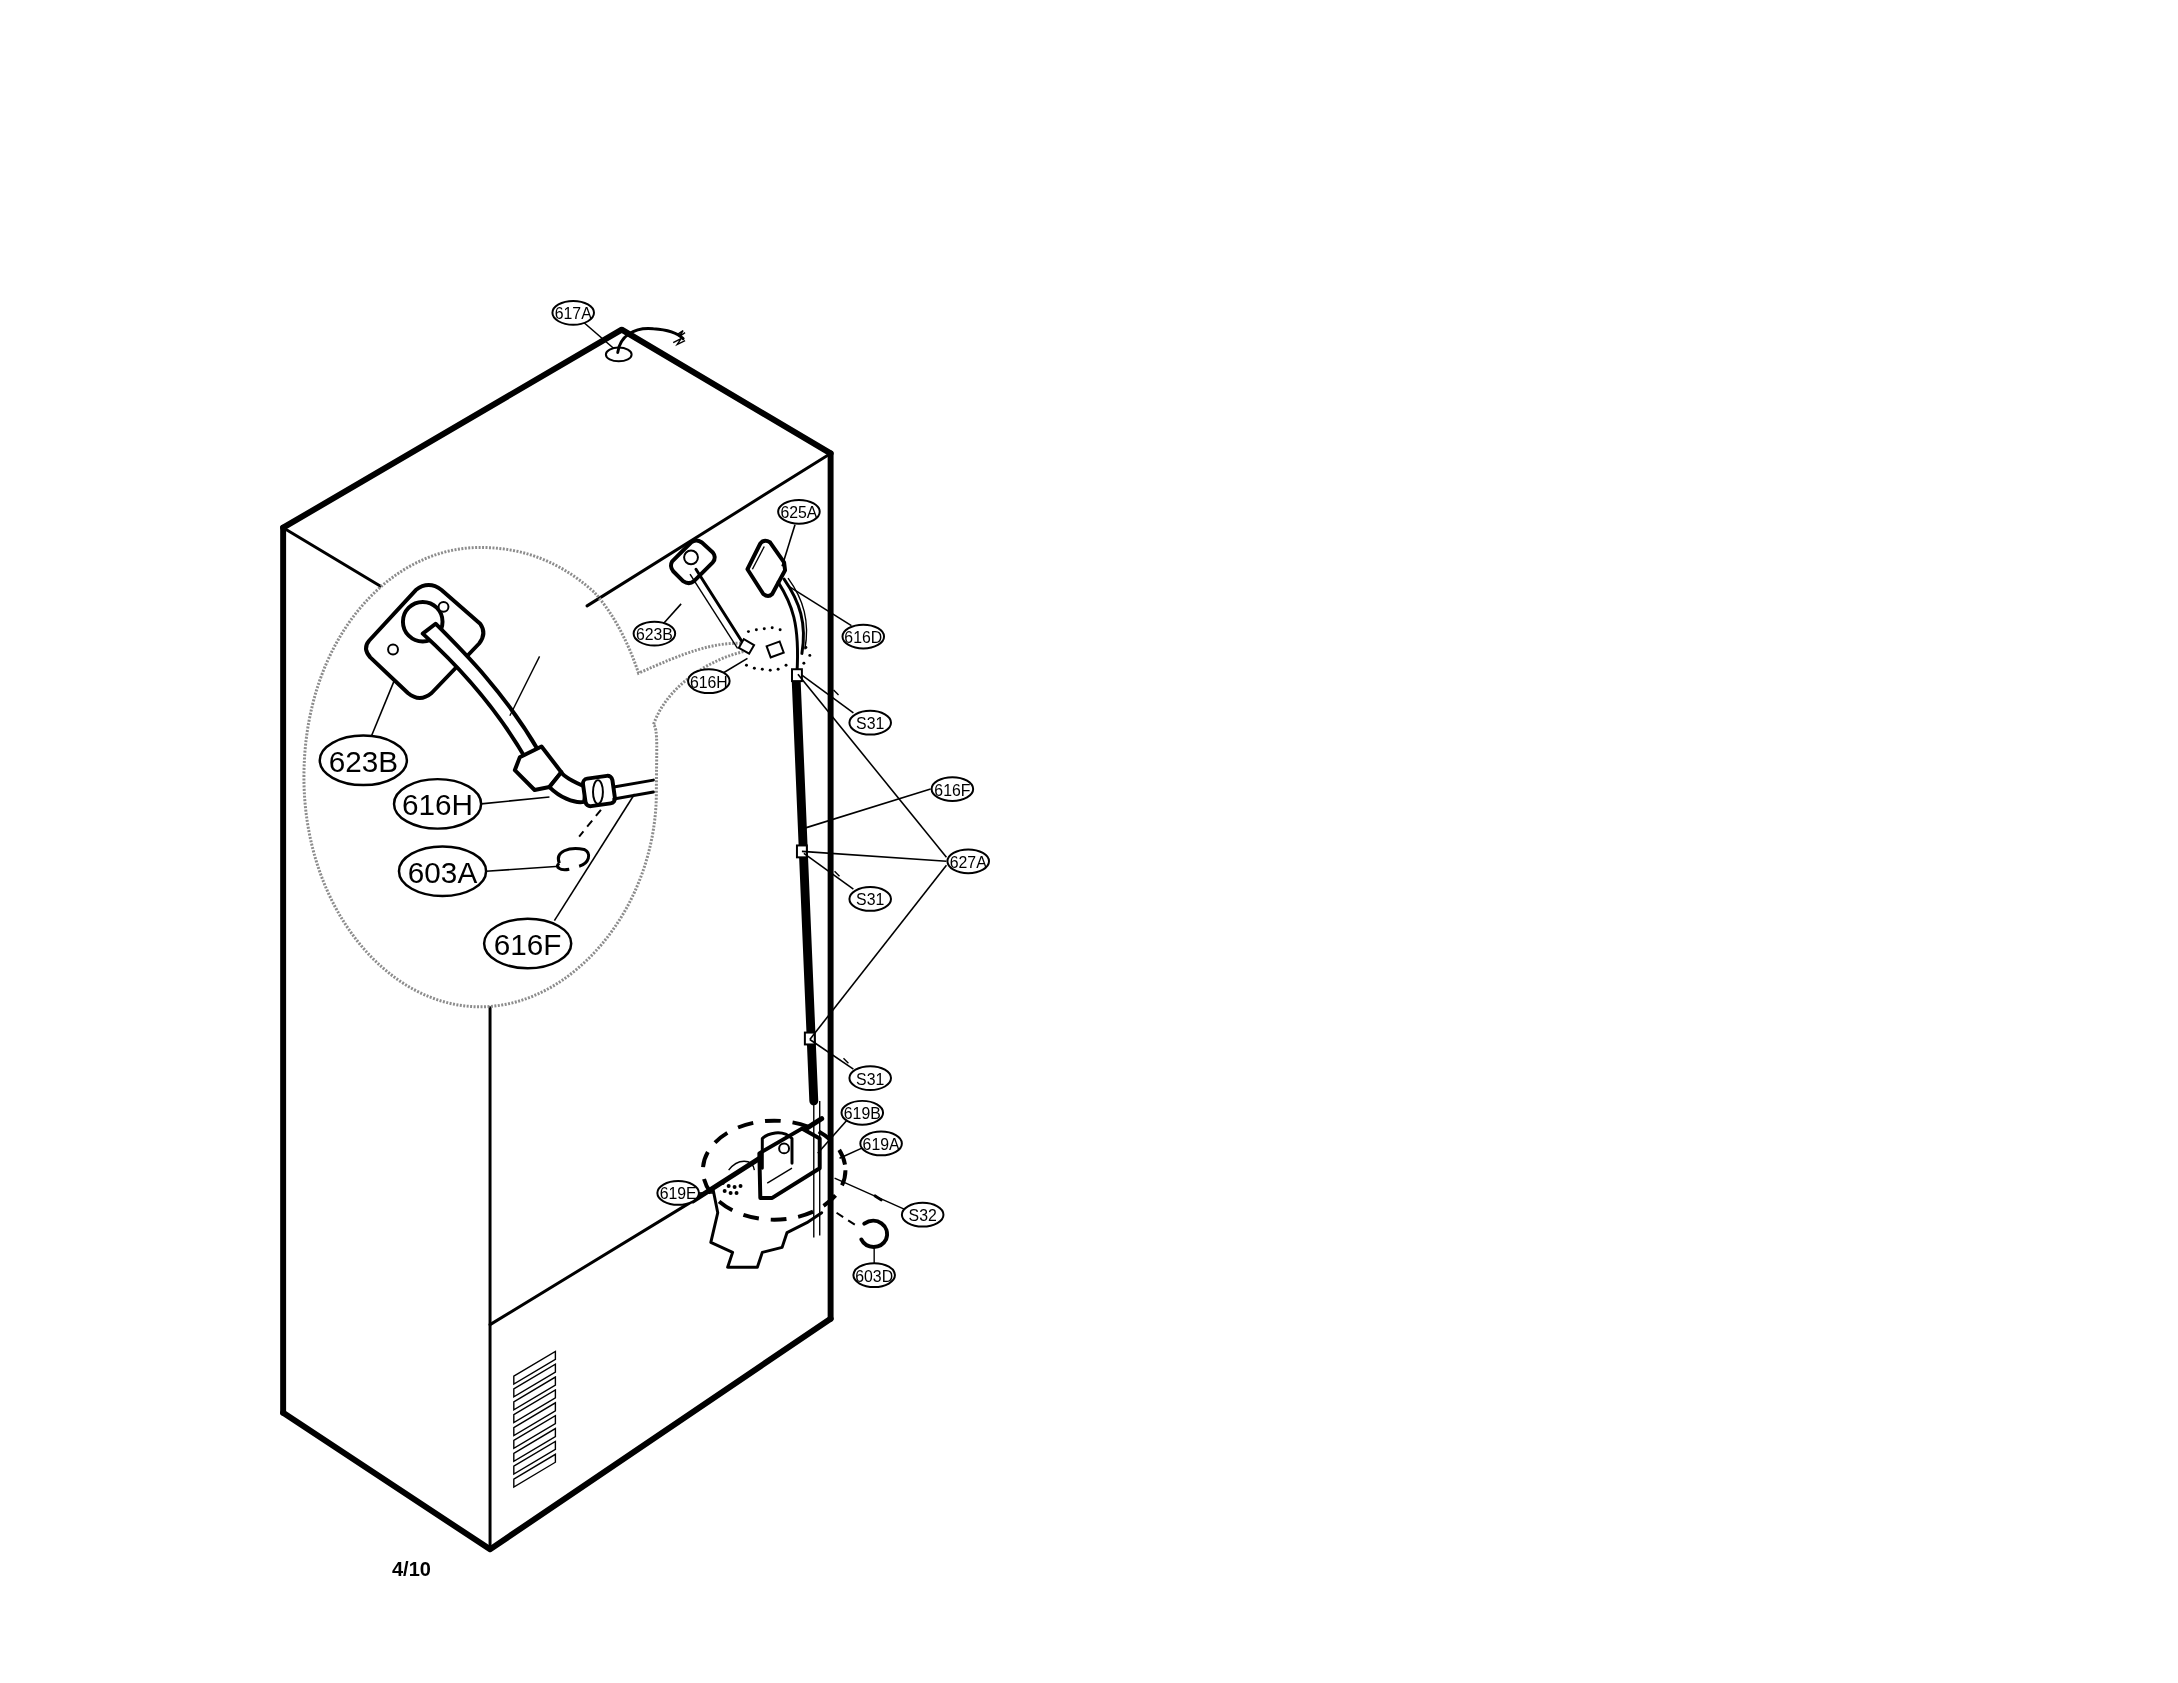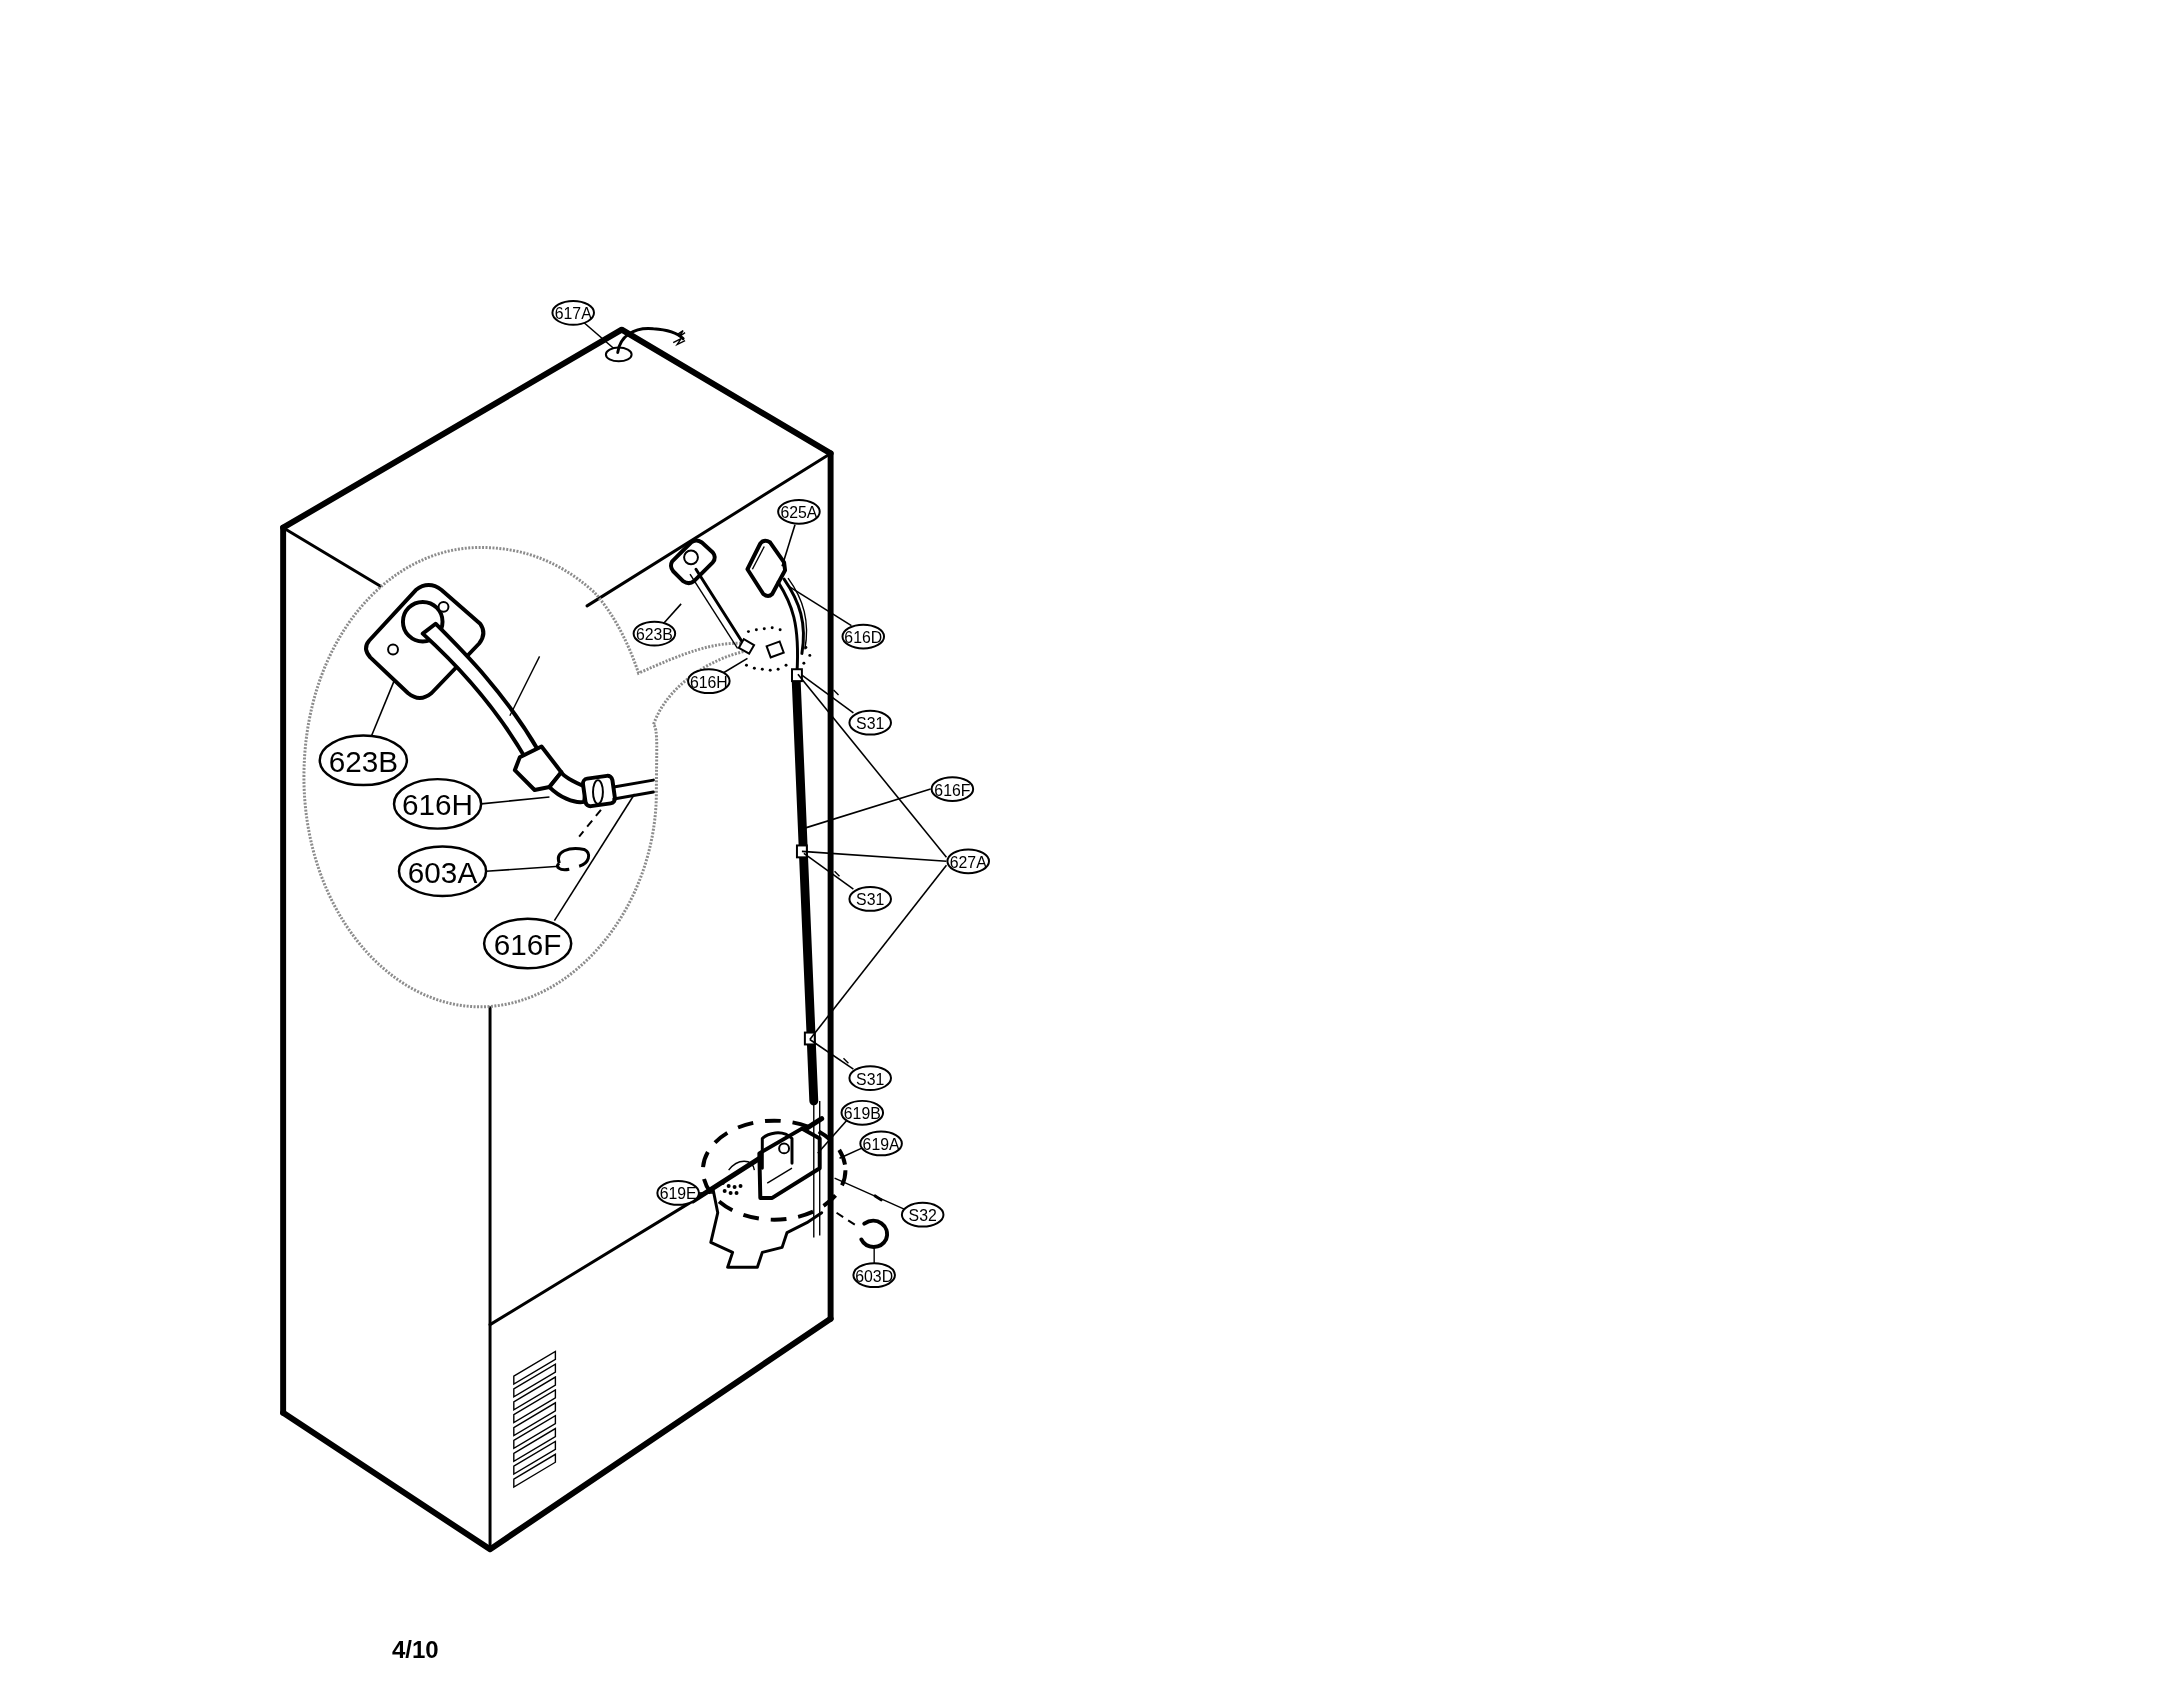--- a/index.html
+++ b/index.html
@@ -15,22 +15,22 @@
     .dash-thin { stroke: #000; stroke-width: 2; fill: none; stroke-dasharray: 8 6; }
     .cable { stroke: #000; stroke-width: 9; fill: none; stroke-linecap: round; }
     .dots { fill: #000; }
     .callout ellipse { fill: #fff; stroke: #000; stroke-width: 2; }
     .callout text { font-family: "Liberation Sans", sans-serif; fill: #000; text-anchor: middle; dominant-baseline: central; }
     .callout.small text { font-size: 16px; }
     .callout.large ellipse { stroke-width: 2.5; }
     .callout.large text { font-size: 30px; }
     .leader { stroke: #000; stroke-width: 1.6; fill: none; }
     .page-number {
-      position: absolute; left: 392px; top: 1636px;
-      font-family: "Liberation Sans", sans-serif; font-weight: bold; font-size: 24px; color: #000;
+      position: absolute; left: 392px; top: 1558px;
+      font-family: "Liberation Sans", sans-serif; font-weight: bold; font-size: 20px; color: #000;
     }
   </style>
 </head>
 <body>
 
 <svg id="canvas" viewBox="0 0 2200 1700" xmlns="http://www.w3.org/2000/svg">
 
   <g>
 
     <polyline class="edge" points="286,533 628,333 839,458"></polyline>

